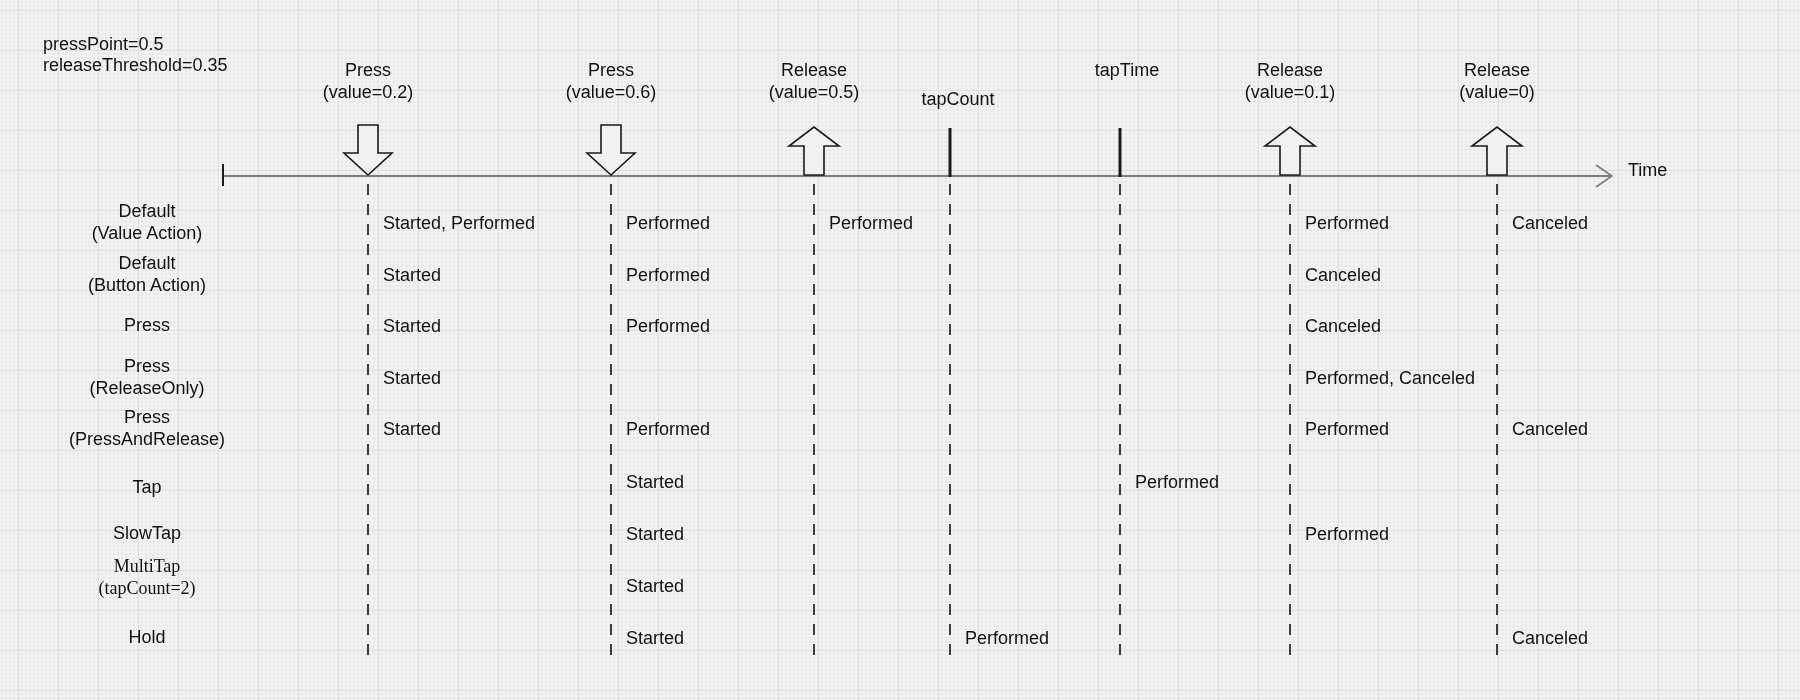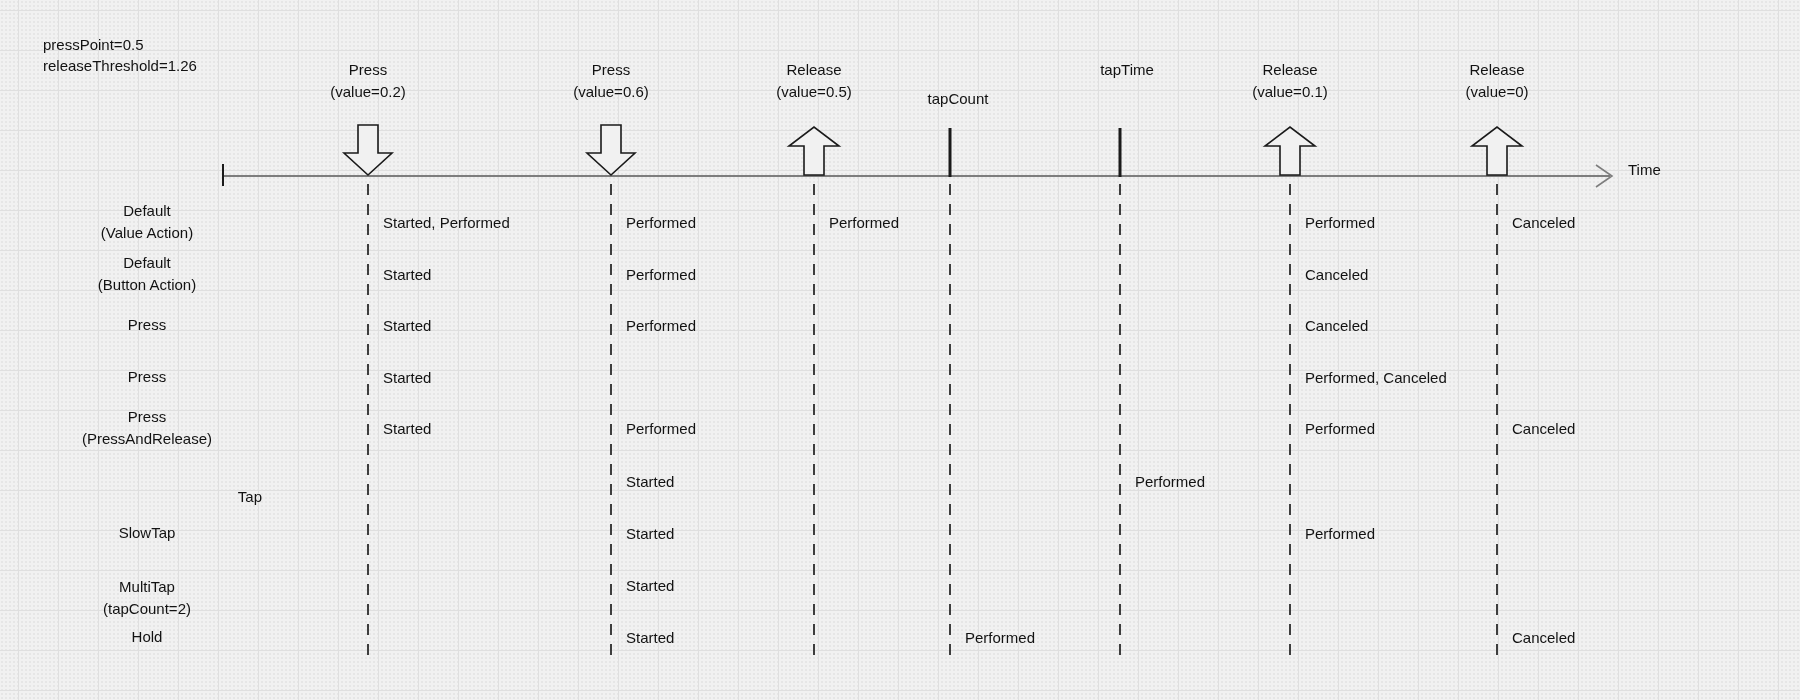--- a/index.html
+++ b/index.html
@@ -14,21 +14,21 @@
     overflow:hidden;
     background-color:#f1f1f1;
     background-image:
       linear-gradient(#dfdfdf 1px, transparent 1px),
       linear-gradient(90deg, #dfdfdf 1px, transparent 1px),
       radial-gradient(circle, #e6e6e6 0.9px, transparent 1.1px);
     background-size:40px 40px, 40px 40px, 4px 4px;
     background-position:0 10px, 18px 0, 0 0;
   }
   #overlay-svg{position:absolute;left:0;top:0;}
-  .txt{position:absolute;font-size:15px;line-height:22px;white-space:nowrap;}
+  .txt{position:absolute;font-size:18px;line-height:22px;white-space:nowrap;}
   .config{left:43px;top:34px;line-height:21px;}
   .event-label{transform:translateX(-50%);text-align:center;}
   .row-label{left:32px;width:230px;text-align:center;transform:translateY(-50%);white-space:normal;}
   .annotation{transform:translateY(-50%);}
   .time-label{transform:translateY(-50%);}
 </style>
 </head>
 <body>
 
 <div id="canvas">
@@ -48,21 +48,21 @@
       <line x1="1120" y1="184" x2="1120" y2="663" stroke="#3d3d3d" stroke-width="2" stroke-dasharray="11 9"></line>
       <line x1="1120" y1="128" x2="1120" y2="177" stroke="#1a1a1a" stroke-width="3"></line>
       <line x1="1290" y1="184" x2="1290" y2="663" stroke="#3d3d3d" stroke-width="2" stroke-dasharray="11 9"></line>
       <path d="M1280,175 V146 H1265 L1290,127 L1315,146 H1300 V175 Z" fill="#f1f1f1" stroke="#1a1a1a" stroke-width="1.6"></path>
       <line x1="1497" y1="184" x2="1497" y2="663" stroke="#3d3d3d" stroke-width="2" stroke-dasharray="11 9"></line>
       <path d="M1487,175 V146 H1472 L1497,127 L1522,146 H1507 V175 Z" fill="#f1f1f1" stroke="#1a1a1a" stroke-width="1.6"></path>
     </svg>
 
   <div class="txt config">
     <div>pressPoint=0.5</div>
-    <div>releaseThreshold=1.26</div>
+    <div>releaseThreshold=0.35</div>
   </div>
 
   <div id="event-labels">
       <div class="txt event-label" style="left: 368px; top: 59px;">
         <div>Press</div>
         <div>(value=0.2)</div>
       </div>
       <div class="txt event-label" style="left: 611px; top: 59px;">
         <div>Press</div>
         <div>(value=0.6)</div>
@@ -93,32 +93,33 @@
       </div>
       <div class="txt row-label" style="top: 274px;">
         <div>Default</div>
         <div>(Button Action)</div>
       </div>
       <div class="txt row-label" style="top: 325px;">
         <div>Press</div>
       </div>
       <div class="txt row-label" style="top: 377px;">
         <div>Press</div>
+        <div>(ReleaseOnly)</div>
       </div>
       <div class="txt row-label" style="top: 428px;">
         <div>Press</div>
         <div>(PressAndRelease)</div>
       </div>
-      <div class="txt row-label" style="top: 497px; text-align: right;">
+      <div class="txt row-label" style="top: 487px;">
         <div>Tap</div>
       </div>
       <div class="txt row-label" style="top: 533px;">
         <div>SlowTap</div>
       </div>
-      <div class="txt row-label" style="top: 598px;">
+      <div class="txt row-label" style="top: 577px; font-family: Liberation Serif, serif;">
         <div>MultiTap</div>
         <div>(tapCount=2)</div>
       </div>
       <div class="txt row-label" style="top: 637px;">
         <div>Hold</div>
       </div>
     </div>
   <div id="annotations">
       <div class="txt annotation" style="left: 383px; top: 223px;">Started, Performed</div>
       <div class="txt annotation" style="left: 626px; top: 223px;">Performed</div>

